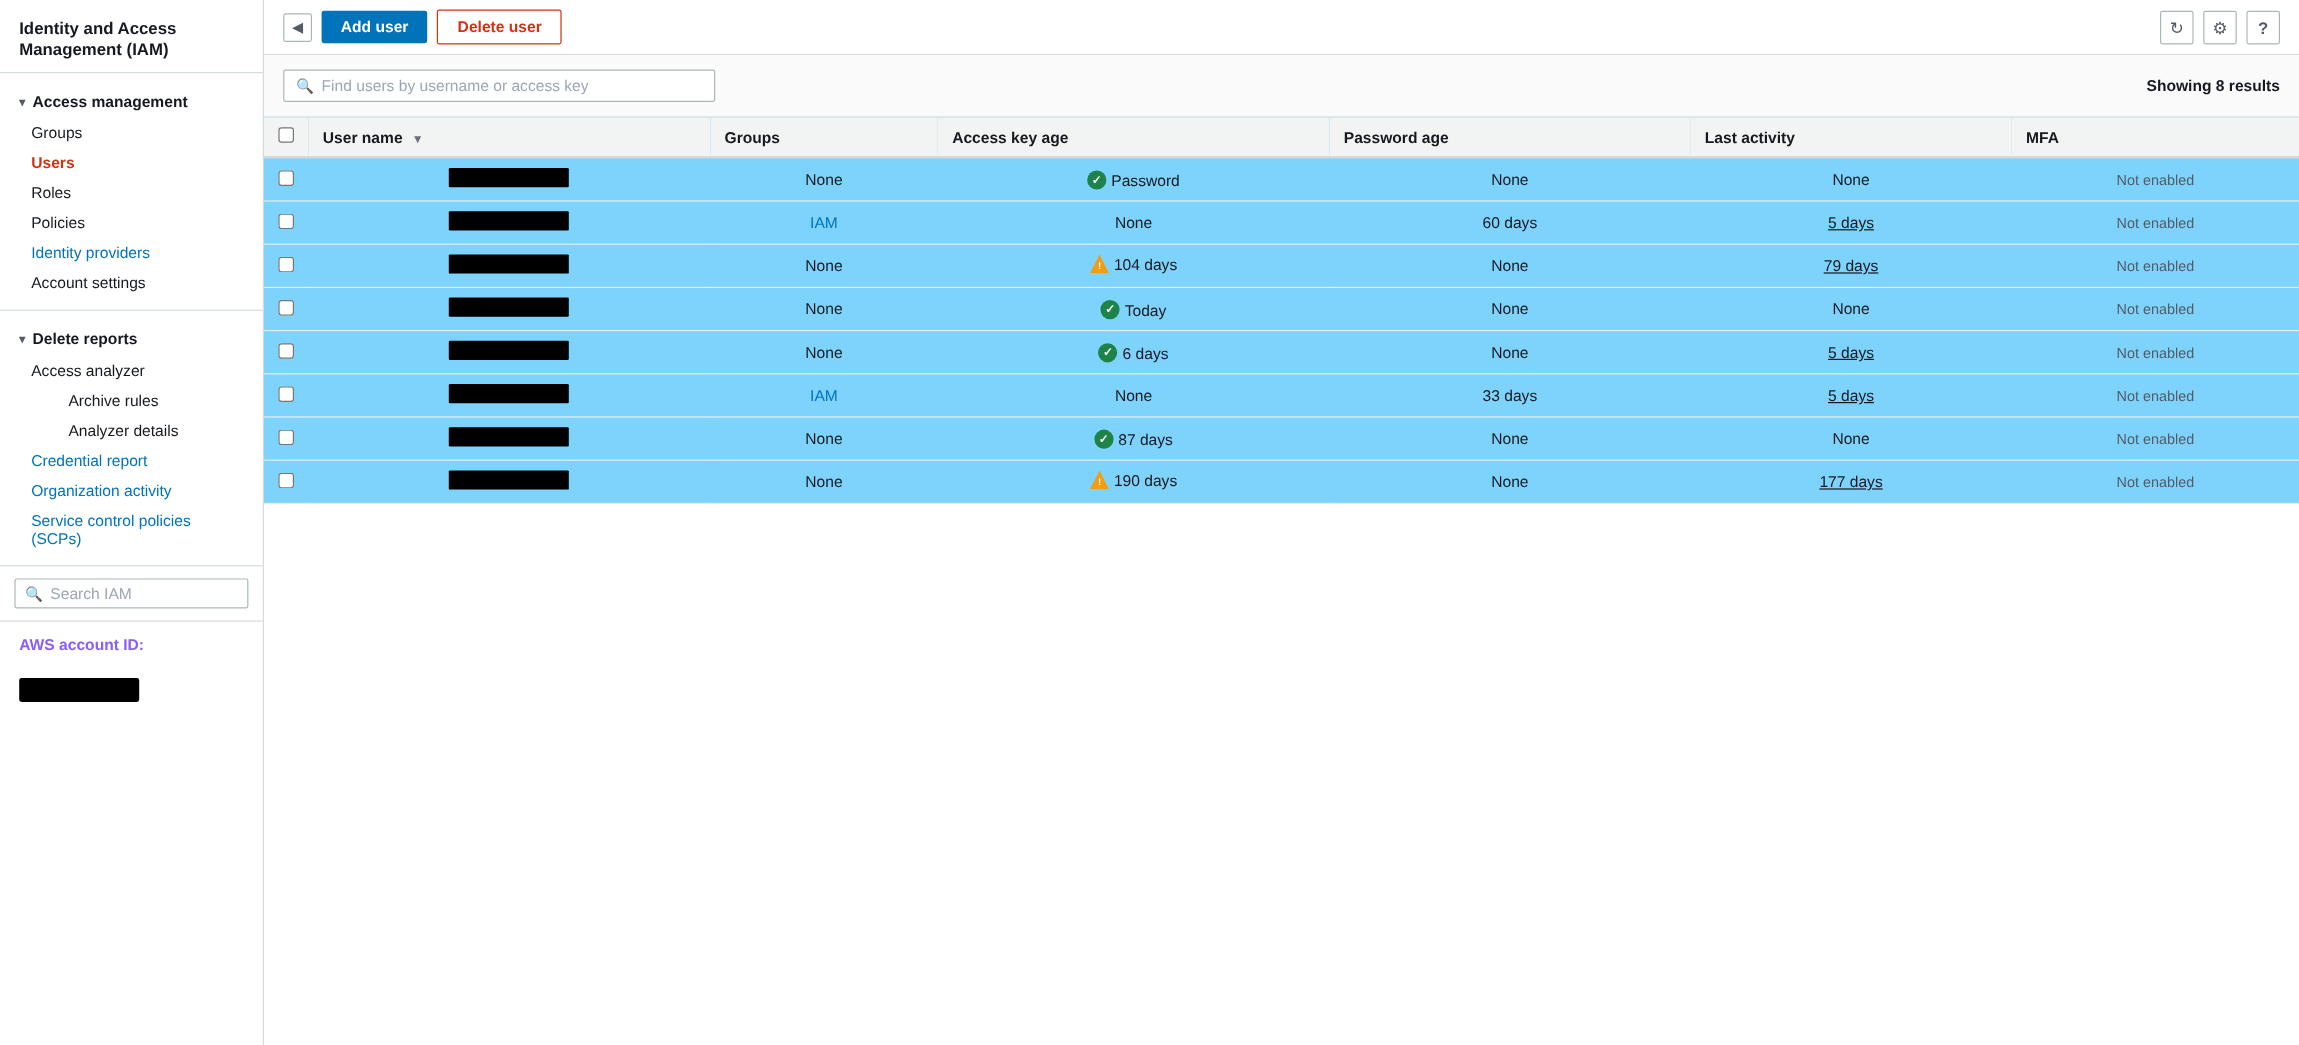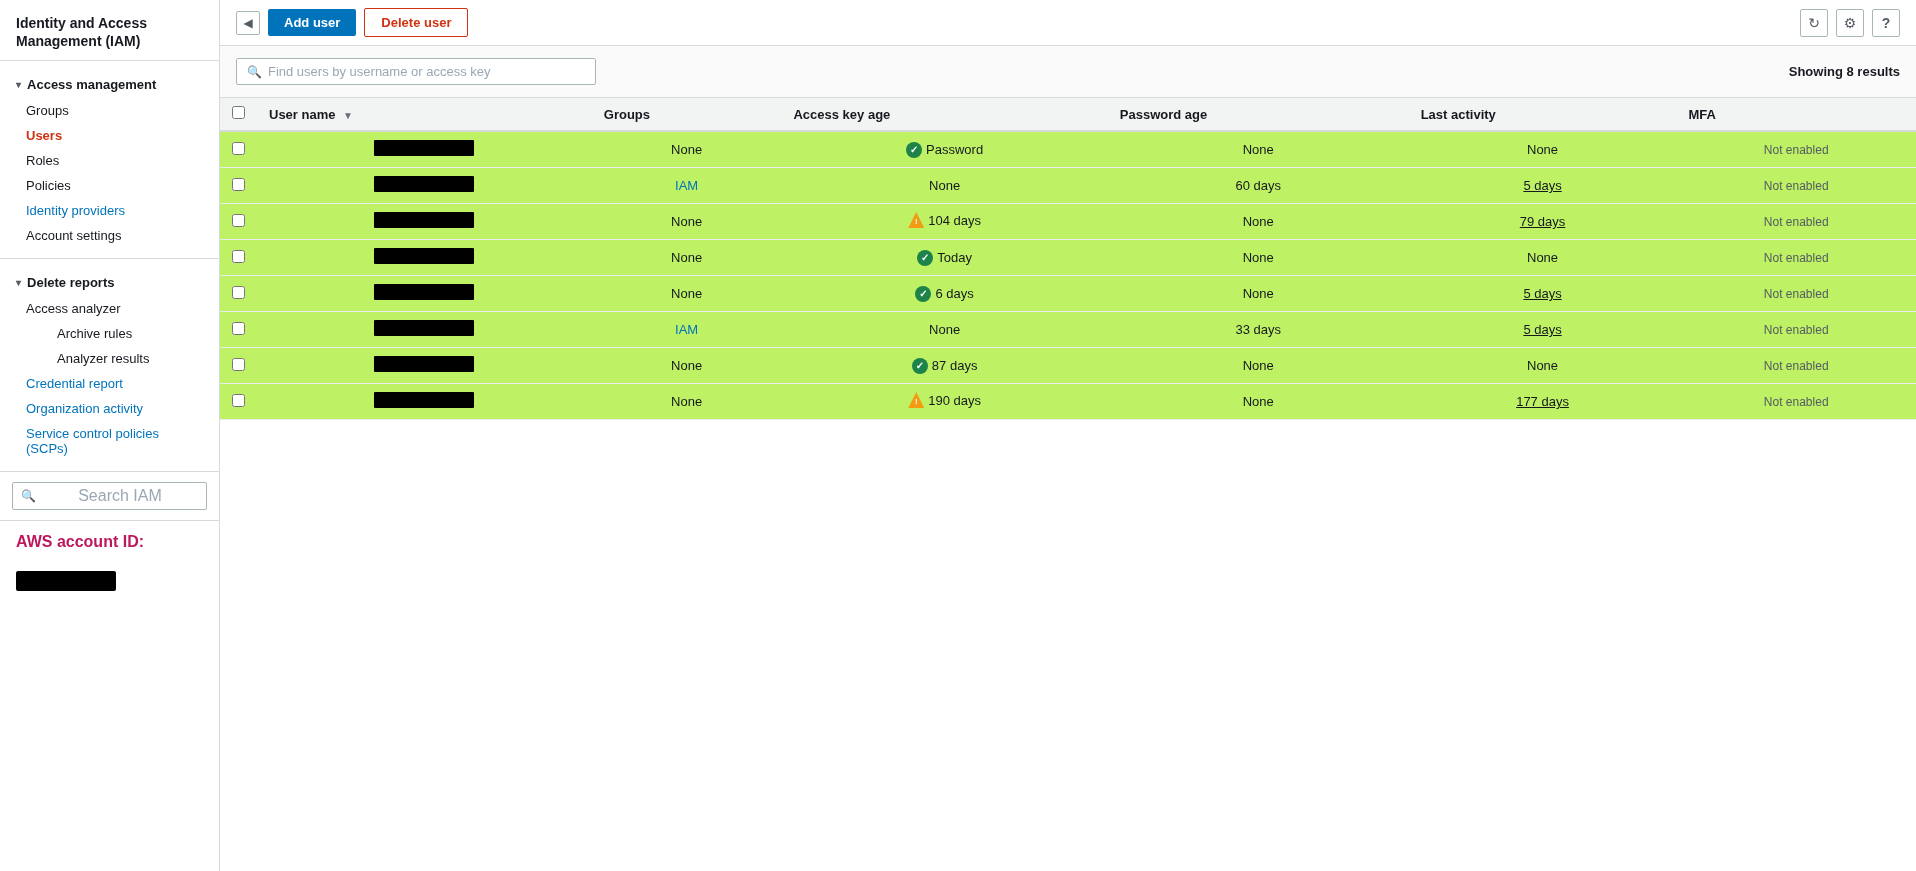--- a/index.html
+++ b/index.html
@@ -20,25 +20,25 @@
 
     .sidebar-item { padding: 5px 16px 5px 26px; font-size: 13px; color: #16191f; cursor: pointer; }
     .sidebar-item.active { color: #d13212; font-weight: 600; }
     .sidebar-item.link-style { color: #0073bb; }
 
     .sidebar-sub-item { padding: 5px 16px 5px 38px; font-size: 13px; color: #16191f; cursor: pointer; margin-left: 19px; }
 
     .sidebar-search { padding: 10px 12px; border-bottom: 1px solid #d5dbdb; }
     .sidebar-search-input-wrapper { display: flex; align-items: center; border: 1px solid #aab7b8; border-radius: 2px; padding: 4px 8px; background: #fff; }
     .sidebar-search-input-wrapper .search-icon { color: #687078; margin-right: 6px; font-size: 12px; }
-    .sidebar-search-input { border: none; outline: none; font-size: 16px; width: 100%; color: #16191f; text-align: center; }
+    .sidebar-search-input { border: none; outline: none; font-size: 13px; width: 100%; color: #16191f; }
     .sidebar-search-input::placeholder { color: #9ba7b3; }
 
     .sidebar-account { padding: 12px 16px; }
-    .sidebar-account-label { font-size: 16px; color: #be185d; margin-bottom: 20px; font-weight: 600; }
+    .sidebar-account-label { font-size: 13px; color: #8b5cf6; margin-bottom: 20px; font-weight: 600; }
     .sidebar-account-id { background: #000; color: #000; height: 20px; width: 100px; border-radius: 2px; }
 
     
     .main-content { flex: 1; display: flex; flex-direction: column; overflow: hidden; background: #f2f3f3; }
 
     
     .top-bar { background: #fff; border-bottom: 1px solid #d5dbdb; display: flex; align-items: center; justify-content: space-between; padding: 8px 16px; min-height: 44px; }
     .top-bar-left { display: flex; align-items: center; gap: 8px; }
     .collapse-btn { background: none; border: 1px solid #aab7b8; border-radius: 2px; width: 24px; height: 24px; display: flex; align-items: center; justify-content: center; cursor: pointer; color: #545b64; font-size: 12px; }
     .btn-primary { background: #0073bb; color: #fff; border: none; border-radius: 2px; padding: 6px 16px; font-size: 13px; font-weight: 600; cursor: pointer; }
@@ -52,21 +52,21 @@
     
     .search-bar-row { padding: 12px 16px; background: #fafafa; border-bottom: 1px solid #d5dbdb; display: flex; align-items: center; justify-content: space-between; }
     .search-input-wrapper { display: flex; align-items: center; border: 1px solid #aab7b8; border-radius: 2px; padding: 5px 10px; background: #fff; width: 360px; }
     .search-input-wrapper .search-icon { color: #687078; margin-right: 6px; font-size: 12px; }
     .search-input { border: none; outline: none; font-size: 13px; width: 100%; color: #16191f; }
     .search-input::placeholder { color: #9ba7b3; }
     .results-count { font-size: 13px; color: #16191f; font-weight: 600; }
 
     
     .table-wrapper { overflow-x: auto; }
-    table { width: 100%; border-collapse: collapse; background: #bef264; }
+    table { width: 100%; border-collapse: collapse; background: #7dd3fc; }
     thead tr { background: #f2f3f3; border-bottom: 2px solid #d5dbdb; }
     thead th { padding: 8px 12px; text-align: left; font-size: 13px; font-weight: 600; color: #16191f; white-space: nowrap; }
     thead th.checkbox-col { width: 36px; text-align: center; }
     thead th .sort-icon { color: #687078; font-size: 10px; margin-left: 4px; }
 
     tbody tr { border-bottom: 1px solid #eaeded; }
     tbody td { padding: 8px 12px; font-size: 13px; color: #16191f; white-space: nowrap; text-align: center; }
     tbody td.checkbox-col { text-align: center; width: 36px; }
 
     .user-name-cell { background: #000; color: #000; display: inline-block; width: 100px; height: 16px; border-radius: 1px; }
@@ -106,21 +106,21 @@
       <div class="sidebar-item">Account settings</div>
     </div>
 
     <div class="sidebar-section">
       <div class="sidebar-group-header">
         <span class="arrow">▾</span>
         <span>Delete reports</span>
       </div>
       <div class="sidebar-item">Access analyzer</div>
       <div class="sidebar-sub-item">Archive rules</div>
-      <div class="sidebar-sub-item">Analyzer results</div>
+      <div class="sidebar-sub-item">Analyzer details</div>
       <div class="sidebar-item link-style">Credential report</div>
       <div class="sidebar-item link-style">Organization activity</div>
       <div class="sidebar-item link-style">Service control policies (SCPs)</div>
     </div>
 
     <div class="sidebar-search">
       <div class="sidebar-search-input-wrapper">
         <span class="search-icon">🔍</span>
         <input class="sidebar-search-input" type="text" placeholder="Search IAM" style="">
       </div>

